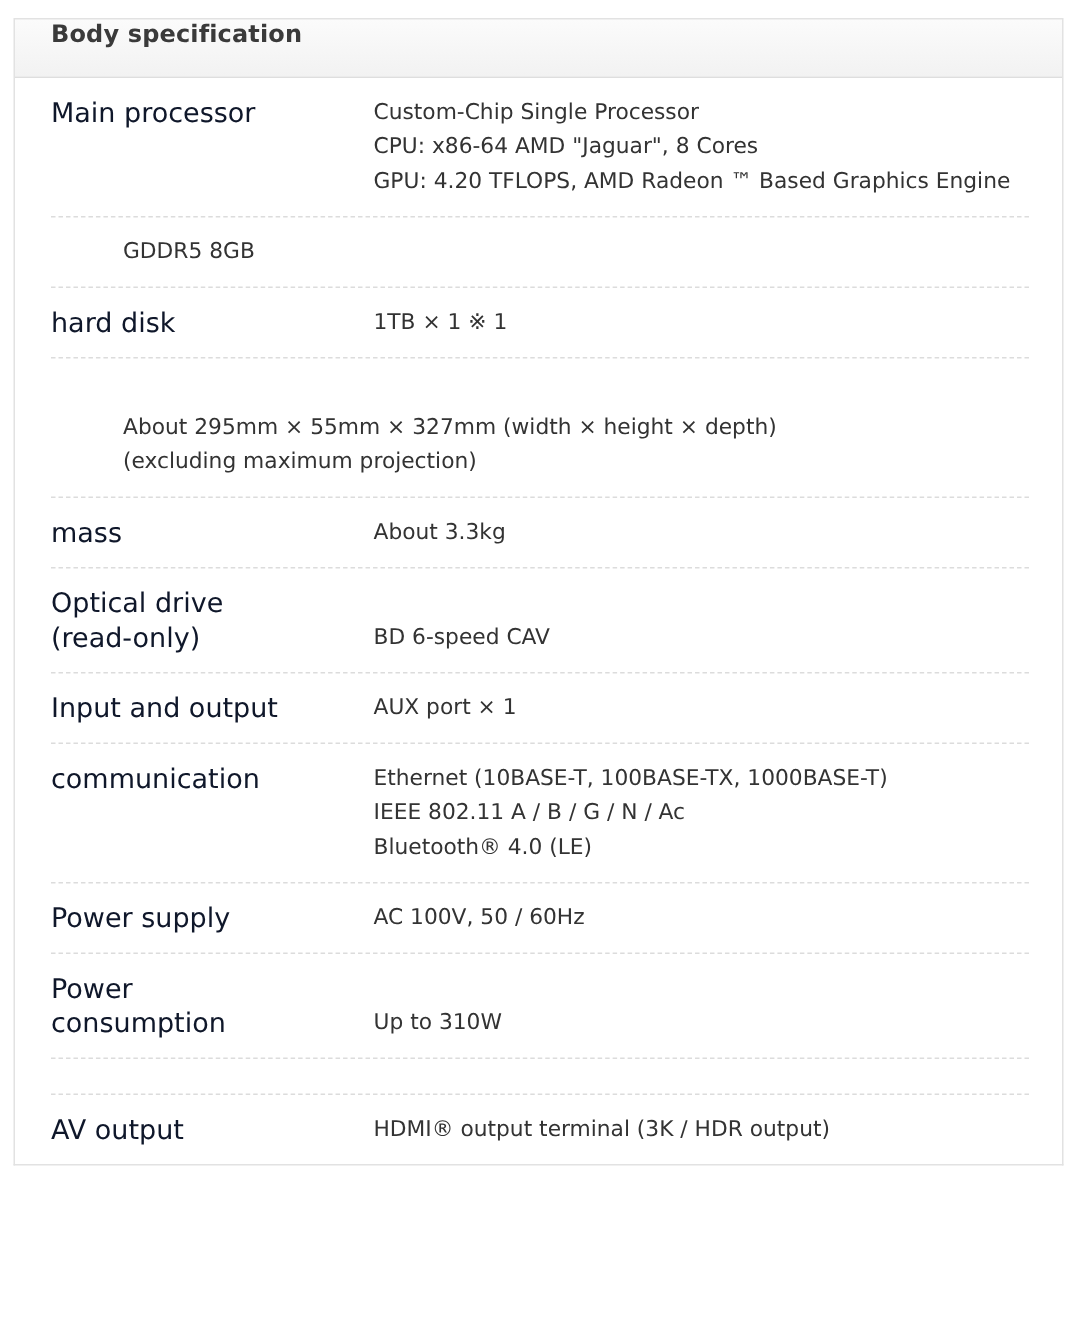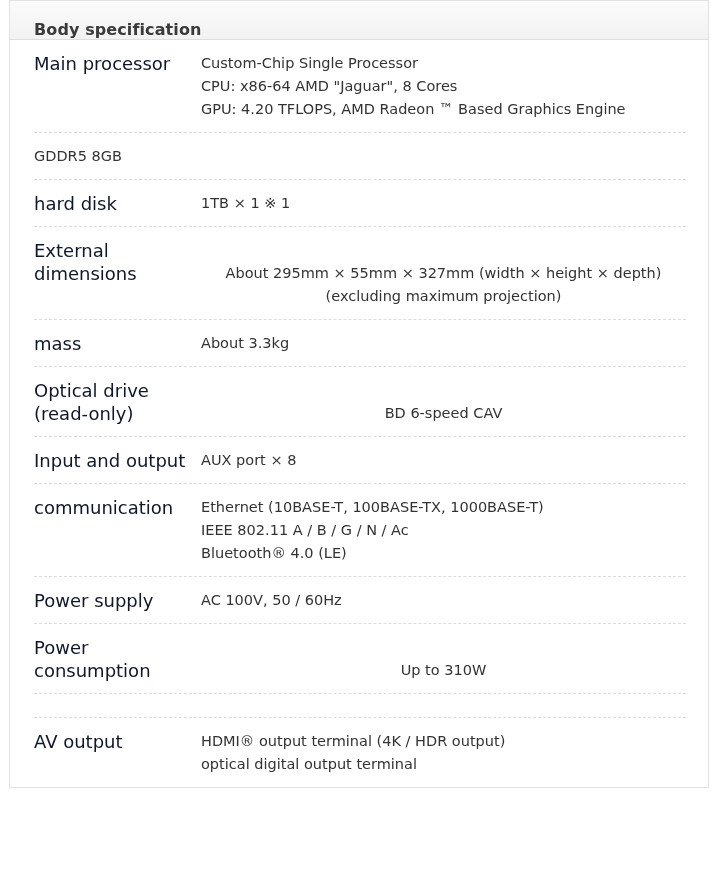--- a/index.html
+++ b/index.html
@@ -21,23 +21,24 @@
     border: 1px solid #e2e2e2;
     border-top: none;
     box-sizing: border-box;
   }
   .spec-header {
     height: 40px;
     background: linear-gradient(to bottom, #fbfbfb 0%, #f2f2f2 100%);
     border-top: 1px solid #e2e2e2;
     border-bottom: 1px solid #dedede;
     display: flex;
-    align-items: flex-end;
+    align-items: flex-start;
     padding-left: 24px;
     box-sizing: border-box;
+    margin-top: 12px;
   }
   .spec-header-title {
     font-size: 16px;
     font-weight: bold;
     color: #3a3a3a;
     letter-spacing: 0.1px;
   }
   .spec-body {
     padding: 0 22px 0 24px;
     box-sizing: border-box;
@@ -63,24 +64,24 @@
   }
   .spec-value {
     flex: 1 1 auto;
     font-size: 14.5px;
     line-height: 23px;
     color: #333333;
   }
   .spec-value .line {
     display: block;
     white-space: nowrap;
+    margin-left: 48px;
   }
   .spec-value.offset-first {
     padding-top: 23px;
-    text-align: center;
   }
 </style>
 </head>
 <body>
 
 <div class="spec-panel">
   <div class="spec-header">
     <span class="spec-header-title">Body specification</span>
   </div>
   <div class="spec-body">
@@ -97,42 +98,41 @@
           <span class="line">GDDR5 8GB</span>
         </div>
       </div>
       <div class="spec-row">
         <div class="spec-label">hard disk</div>
         <div class="spec-value">
           <span class="line">1TB × 1 ※ 1</span>
         </div>
       </div>
       <div class="spec-row">
-        <div class="spec-label">External dimensions</div>
         <div class="spec-value offset-first">
           <span class="line">About 295mm × 55mm × 327mm (width × height × depth)</span>
           <span class="line">(excluding maximum projection)</span>
         </div>
       </div>
       <div class="spec-row">
         <div class="spec-label">mass</div>
         <div class="spec-value">
           <span class="line">About 3.3kg</span>
         </div>
       </div>
       <div class="spec-row">
         <div class="spec-label">Optical drive (read-only)</div>
         <div class="spec-value offset-first">
           <span class="line">BD 6-speed CAV</span>
         </div>
       </div>
       <div class="spec-row">
         <div class="spec-label">Input and output</div>
         <div class="spec-value">
-          <span class="line">AUX port × 8</span>
+          <span class="line">AUX port × 1</span>
         </div>
       </div>
       <div class="spec-row">
         <div class="spec-label">communication</div>
         <div class="spec-value">
           <span class="line">Ethernet (10BASE-T, 100BASE-TX, 1000BASE-T)</span>
           <span class="line">IEEE 802.11 A / B / G / N / Ac</span>
           <span class="line">Bluetooth® 4.0 (LE)</span>
         </div>
       </div>
@@ -146,18 +146,17 @@
         <div class="spec-label">Power consumption</div>
         <div class="spec-value offset-first">
           <span class="line">Up to 310W</span>
         </div>
       </div>
       <div class="spec-row">
       </div>
       <div class="spec-row">
         <div class="spec-label">AV output</div>
         <div class="spec-value">
-          <span class="line">HDMI® output terminal (4K / HDR output)</span>
-          <span class="line">optical digital output terminal</span>
+          <span class="line">HDMI® output terminal (3K / HDR output)</span>
         </div>
       </div>
     </div>
 </div>
 
 </body></html>

